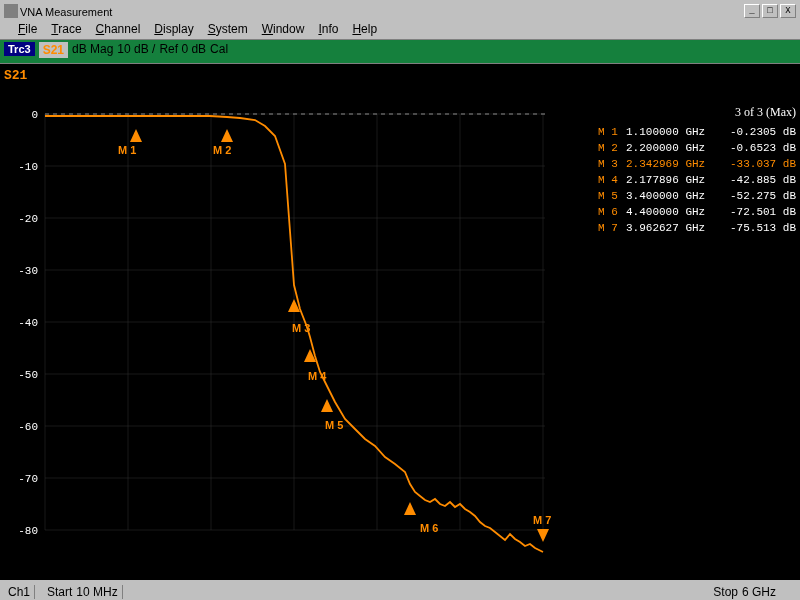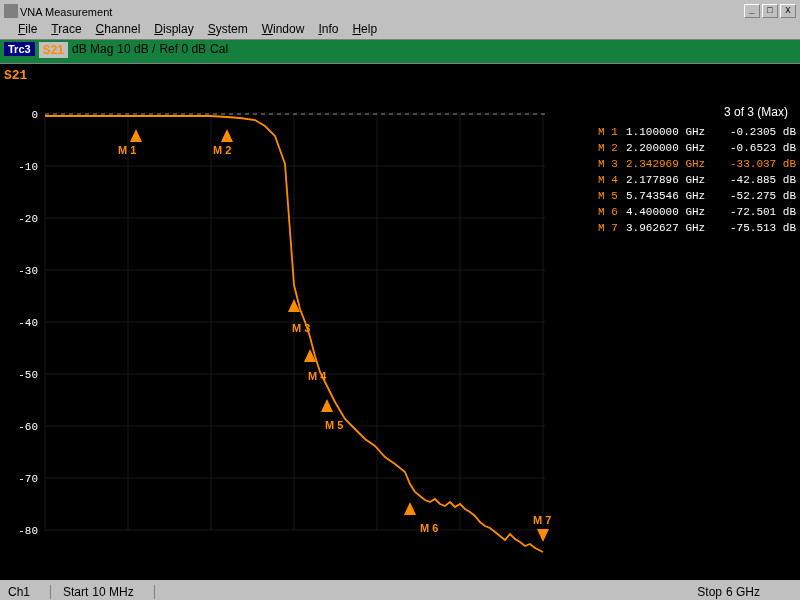--- a/index.html
+++ b/index.html
@@ -96,24 +96,24 @@
     .toolbar-text {
       font-size: 12px;
       color: #000;
       font-family: Arial, sans-serif;
     }
 
     
     #top-right {
       position: absolute;
       top: 40px;
-      right: 8px;
+      right: 0;
       font-size: 12px;
       color: #fff;
-      font-family: Liberation Sans, sans-serif;
+      font-family: Liberation Serif, serif;
       background: #000;
       padding: 1px 4px;
     }
 
     
     #chart-container {
       position: relative;
       width: 800px;
       height: 516px;
       background: #000;
@@ -166,21 +166,21 @@
       gap: 0;
     }
     .status-section {
       display: flex;
       align-items: center;
       gap: 4px;
       font-size: 12px;
       color: #000;
       font-family: Arial, sans-serif;
       border-right: 1px solid #808080;
-      padding-right: 20px;
+      padding-right: 4px;
       margin-right: 12px;
     }
     .status-section:last-child { border-right: none; margin-left: auto; align-items: flex-end; }
   </style>
 </head>
 <body>
 
 <div id="title-bar">
   <span class="title-icon"></span>
   <span class="title-text">VNA Measurement</span>
@@ -349,21 +349,21 @@
       <span class="marker-freq">2.342969 GHz</span>
       <span class="marker-val">-33.037 dB</span>
     </div>
     <div class="marker-row">
       <span class="marker-num">M 4</span>
       <span class="marker-freq">2.177896 GHz</span>
       <span class="marker-val">-42.885 dB</span>
     </div>
     <div class="marker-row">
       <span class="marker-num">M 5</span>
-      <span class="marker-freq">5.743546 GHz</span>
+      <span class="marker-freq">3.400000 GHz</span>
       <span class="marker-val">-52.275 dB</span>
     </div>
     <div class="marker-row">
       <span class="marker-num">M 6</span>
       <span class="marker-freq">4.400000 GHz</span>
       <span class="marker-val">-72.501 dB</span>
     </div>
     <div class="marker-row">
       <span class="marker-num">M 7</span>
       <span class="marker-freq">3.962627 GHz</span>

